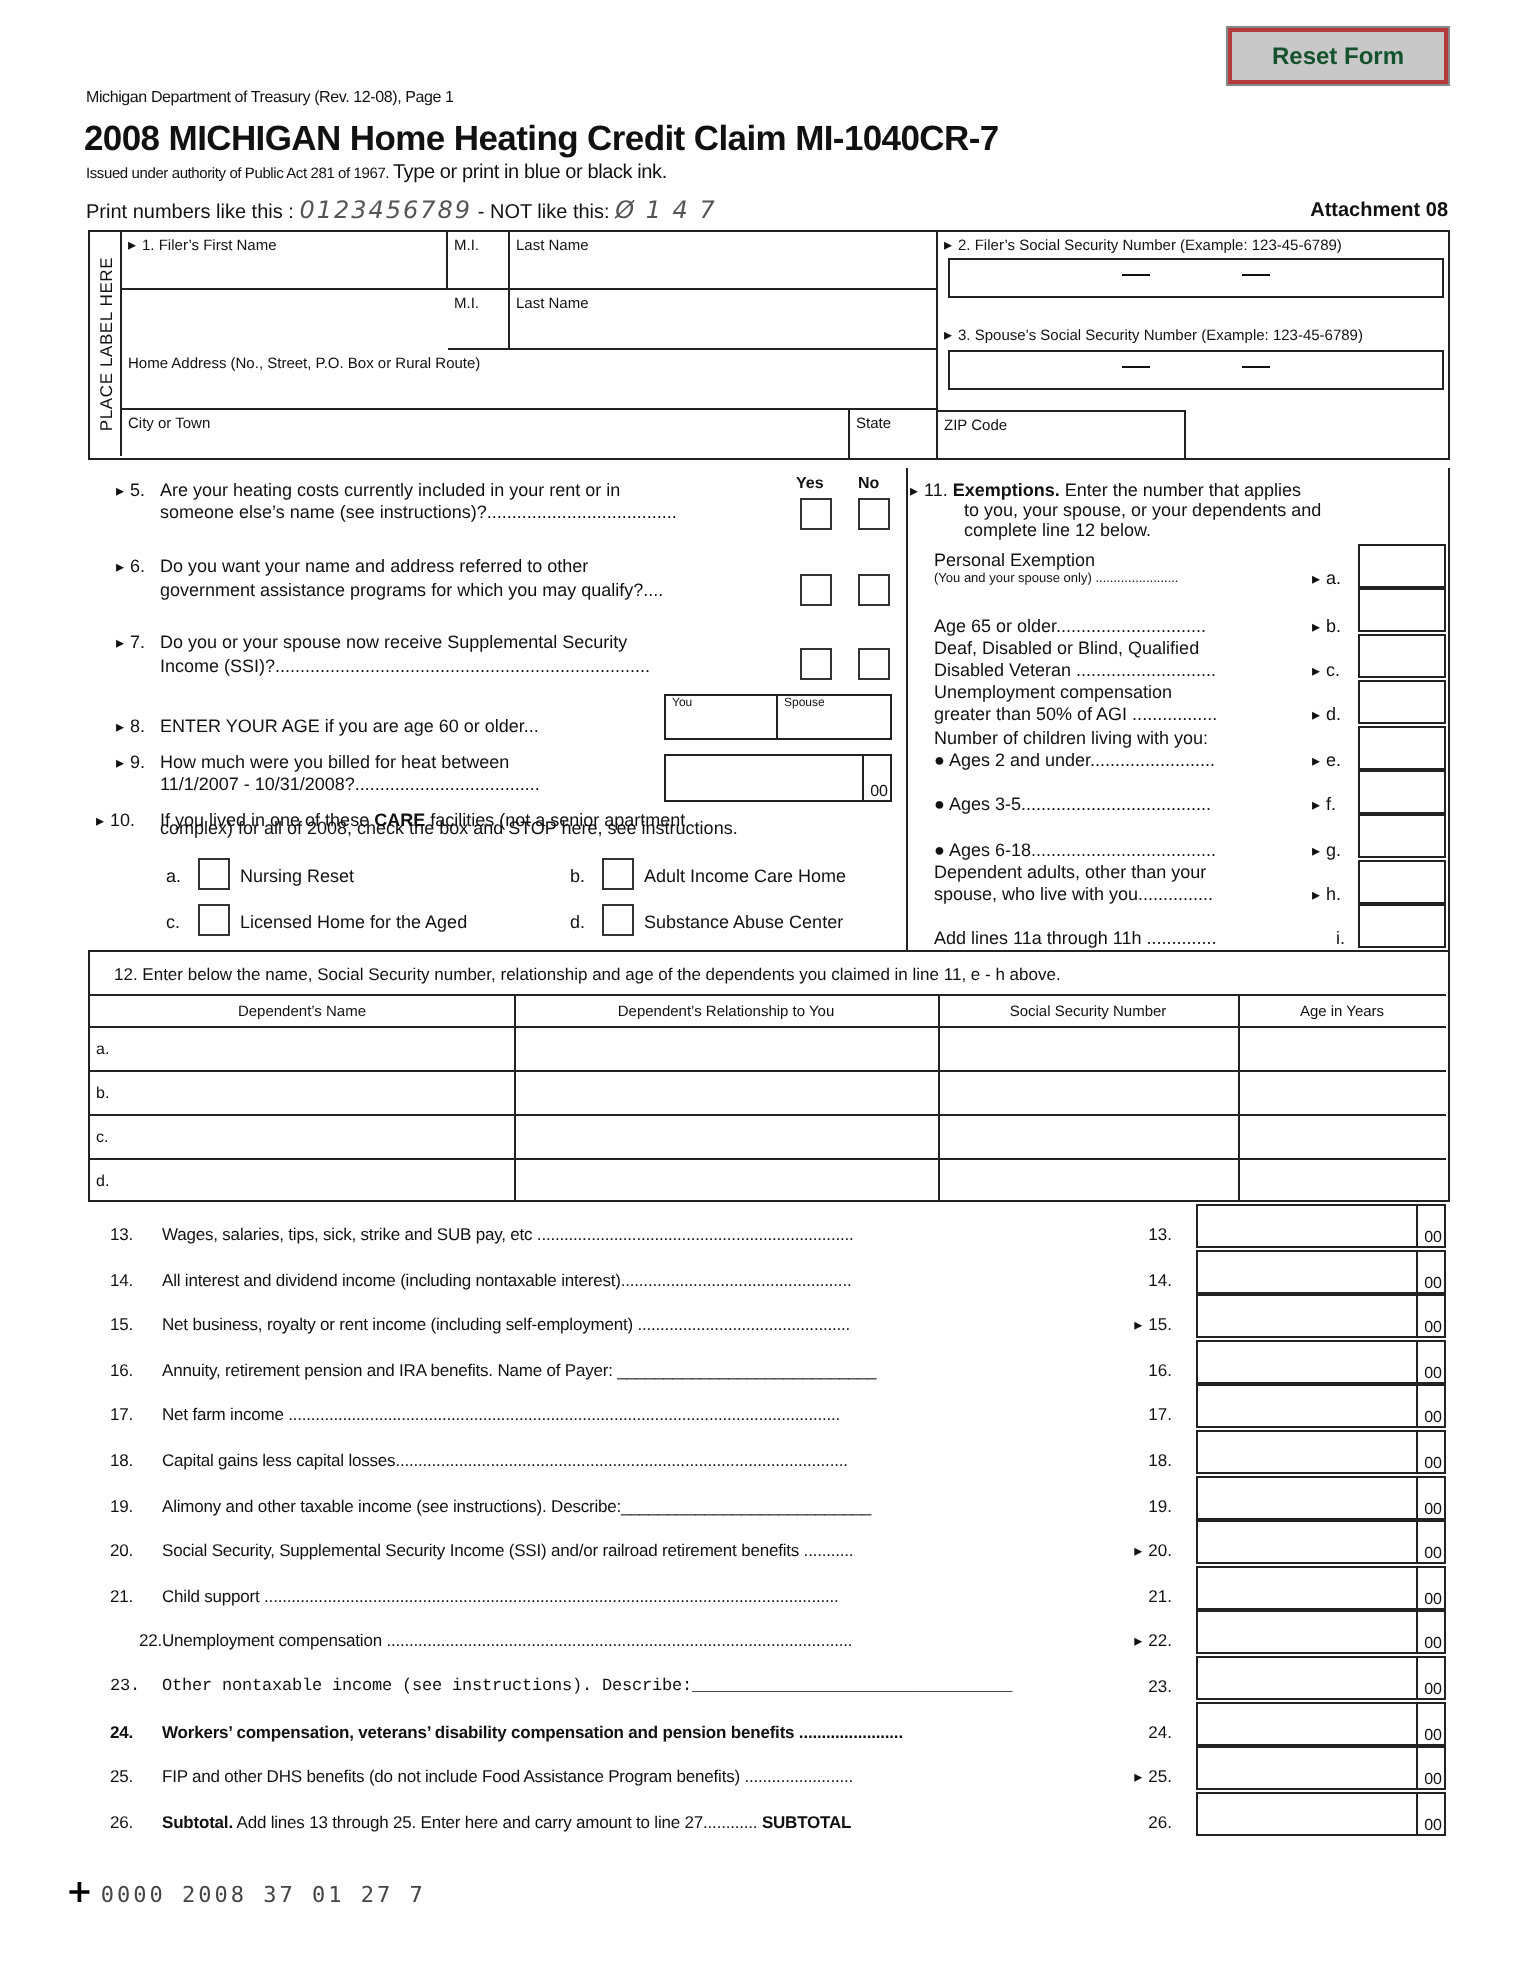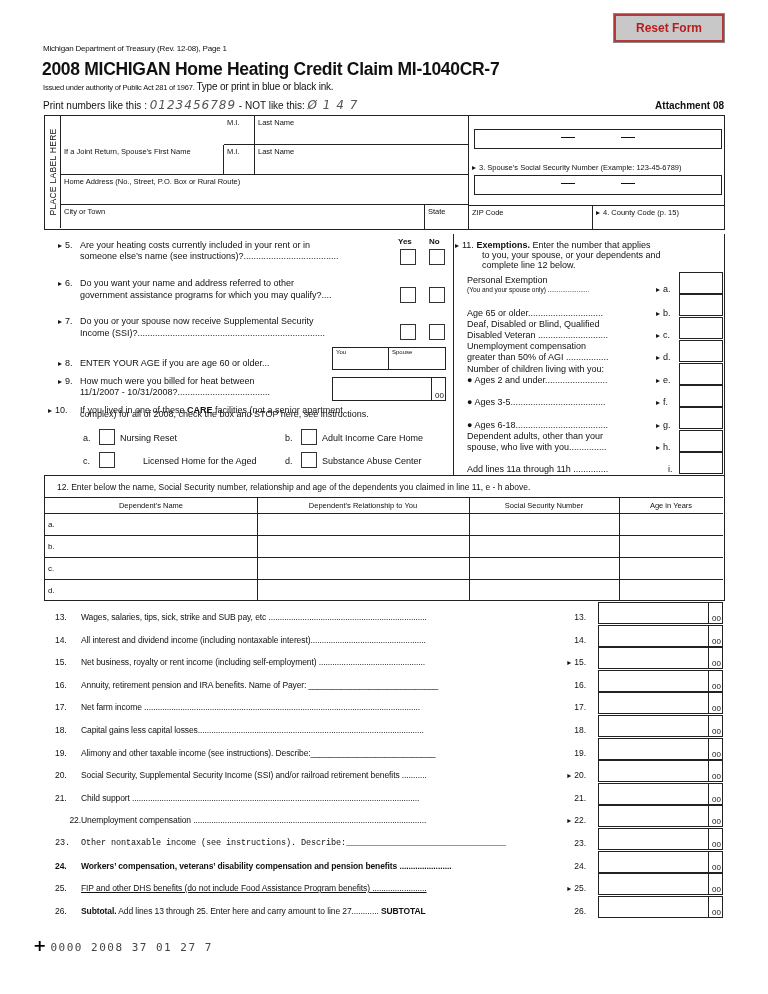--- a/index.html
+++ b/index.html
@@ -2,21 +2,21 @@
 <html><head>
 <meta charset="utf-8">
 <style>
   * { box-sizing: border-box; margin: 0; padding: 0; }
   html, body { width: 768px; height: 994px; background: #fff; overflow: hidden; }
   body { font-family: "Liberation Sans", sans-serif; color: #111; position: relative; font-size: 9px; }
   .abs { position: absolute; }
   .reset-btn {
     left: 614px; top: 14px; width: 110px; height: 28px;
     background: #c8c8c8; border: 2px solid #b33a3a; outline: 1px solid #888;
-    font-weight: bold; font-size: 12px; color: #b91c1c; text-align: center; line-height: 24px;
+    font-weight: bold; font-size: 12px; color: #14532d; text-align: center; line-height: 24px;
     cursor: pointer; font-family: "Liberation Sans", sans-serif;
   }
   .dept { left: 43px; top: 44px; font-size: 8px; letter-spacing: -0.2px; }
   .title { left: 42px; top: 59px; font-size: 17.5px; font-weight: bold; letter-spacing: -0.3px; }
   .issued { left: 43px; top: 81px; font-size: 7.5px; letter-spacing: -0.2px; }
   .issued .big { font-size: 10px; }
   .printnums { left: 43px; top: 98px; font-size: 10px; }
   .printnums .hand { font-family: "DejaVu Sans", sans-serif; font-style: italic; font-size: 12px; color: #555; font-weight: 200; letter-spacing: 1px; }
   .attach { right: 44px; top: 100px; font-size: 10px; font-weight: bold; }
 
@@ -81,34 +81,34 @@
   <span>- NOT like this:</span>
   <span class="hand">Ø 1 4 7</span>
 </div>
 <div class="abs attach">Attachment 08</div>
 
 <div class="abs hdr">
   <div class="abs label-col">
       <span>PLACE LABEL HERE</span>
     </div>
 
+  <div class="cell" style="left:16px;top:0;width:163px;height:29px;border-right-width:1.5px;border-bottom-width:1.5px;"><span class="tri">1. Filer’s First Name</span></div>
   <div class="cell" style="left:179px;top:0;width:31px;height:29px;border-right-width:1.5px;border-bottom-width:1.5px;"><span>M.I.</span></div>
   <div class="cell" style="left:210px;top:0;width:214px;height:29px;border-right-width:1.5px;border-bottom-width:1.5px;"><span>Last Name</span></div>
 
-  <div class="cell" style="left:16px;top:29px;width:163px;height:30px;border-right-width:1.5px;border-bottom-width:1.5px;"><span>If a Joint Return, Spouse’s First Name</span></div>
   <div class="cell" style="left:179px;top:29px;width:31px;height:30px;border-right-width:1.5px;border-bottom-width:1.5px;"><span>M.I.</span></div>
   <div class="cell" style="left:210px;top:29px;width:214px;height:30px;border-right-width:1.5px;border-bottom-width:1.5px;"><span>Last Name</span></div>
 
   <div class="cell" style="left:16px;top:89px;width:364px;height:24px;border-right-width:1.5px;"><span>City or Town</span></div>
 
   <div class="cell" style="left:16px;top:59px;width:408px;height:30px;border-right-width:1.5px;border-bottom-width:1.5px;"><span>Home Address (No., Street, P.O. Box or Rural Route)</span></div>
   <div class="cell" style="left:380px;top:89px;width:44px;height:24px;border-right-width:1.5px;"><span>State</span></div>
   <div class="cell" style="left:424px;top:89px;width:124px;height:24px;border-right-width:1.5px;border-top-width:1.5px;"><span>ZIP Code</span></div>
-  <div class="cell" style="left:548px;top:89px;width:131px;height:24px;border-top-width:1.5px;"><span class="tri">4. County Code (p. 15)</span></div>
-
+
+  <div class="cell" style="left:424px;top:0;width:255px;height:14px;"><span class="tri">2. Filer’s Social Security Number (Example: 123-45-6789)</span></div>
   <div class="ssn-box" style="left:429px;top:13px;width:248px;">
     <div class="dash" style="left:86px;"></div>
     <div class="dash" style="left:146px;"></div>
   </div>
   <div class="cell" style="left:424px;top:45px;width:255px;height:14px;"><span class="tri">3. Spouse’s Social Security Number (Example: 123-45-6789)</span></div>
   <div class="ssn-box" style="left:429px;top:59px;width:248px;">
     <div class="dash" style="left:86px;"></div>
     <div class="dash" style="left:146px;"></div>
   </div>
 </div>
@@ -171,21 +171,21 @@
 <div class="q" style="left:83px;top:433px;"><span>a.</span></div>
 <div class="cb" style="left:99px;top:429px;"></div>
 <div class="q" style="left:120px;top:433px;"><span>Nursing Reset</span></div>
 
 <div class="q" style="left:285px;top:433px;"><span>b.</span></div>
 <div class="cb" style="left:301px;top:429px;"></div>
 <div class="q" style="left:322px;top:433px;"><span>Adult Income Care Home</span></div>
 
 <div class="q" style="left:83px;top:456px;"><span>c.</span></div>
 <div class="cb" style="left:99px;top:452px;"></div>
-<div class="q" style="left:120px;top:456px;margin-left:23px;"><span>Licensed Home for the Aged</span></div>
+<div class="q" style="left:120px;top:456px;"><span>Licensed Home for the Aged</span></div>
 
 <div class="q" style="left:285px;top:456px;"><span>d.</span></div>
 <div class="cb" style="left:301px;top:452px;"></div>
 <div class="q" style="left:322px;top:456px;"><span>Substance Abuse Center</span></div>
 
 <div class="abs ex-right"></div>
 <div class="ex-item" style="left:455px;top:240px;">
   <span class="tri">11.</span> <b>Exemptions.</b><span> Enter the number that applies</span>
 </div>
 <div class="ex-item" style="left:482px;top:250px;">to you, your spouse, or your dependents and</div>
@@ -349,21 +349,21 @@
         <span>00</span>
       </div>
     </div>
     <div class="inc" style="top: 860.6px; font-weight: bold;"><span class="n">24.</span><span>Workers’ compensation, veterans’ disability compensation and pension benefits .......................</span></div>
     <div class="inc-ln" style="left: 554px; top: 860.6px;">24.</div>
     <div class="inc-box" style="top: 850.6px;">
       <div class="cents">
         <span>00</span>
       </div>
     </div>
-    <div class="inc" style="top: 883.2px; text-decoration: underline;"><span class="n">25.</span><span>FIP and other DHS benefits (do not include Food Assistance Program benefits) ........................</span></div>
+    <div class="inc" style="top: 883.2px;"><span class="n">25.</span><span>FIP and other DHS benefits (do not include Food Assistance Program benefits) ........................</span></div>
     <div class="inc-ln tri" style="left: 554px; top: 883.2px;">25.</div>
     <div class="inc-box" style="top: 873.2px;">
       <div class="cents">
         <span>00</span>
       </div>
     </div>
     <div class="inc" style="top: 905.8px;"><span class="n">26.</span><b>Subtotal.</b><span> Add lines 13 through 25.  Enter here and carry amount to line 27............</span> <b>SUBTOTAL</b></div>
     <div class="inc-ln" style="left: 554px; top: 905.8px;">26.</div>
     <div class="inc-box" style="top: 895.8px;">
       <div class="cents">

